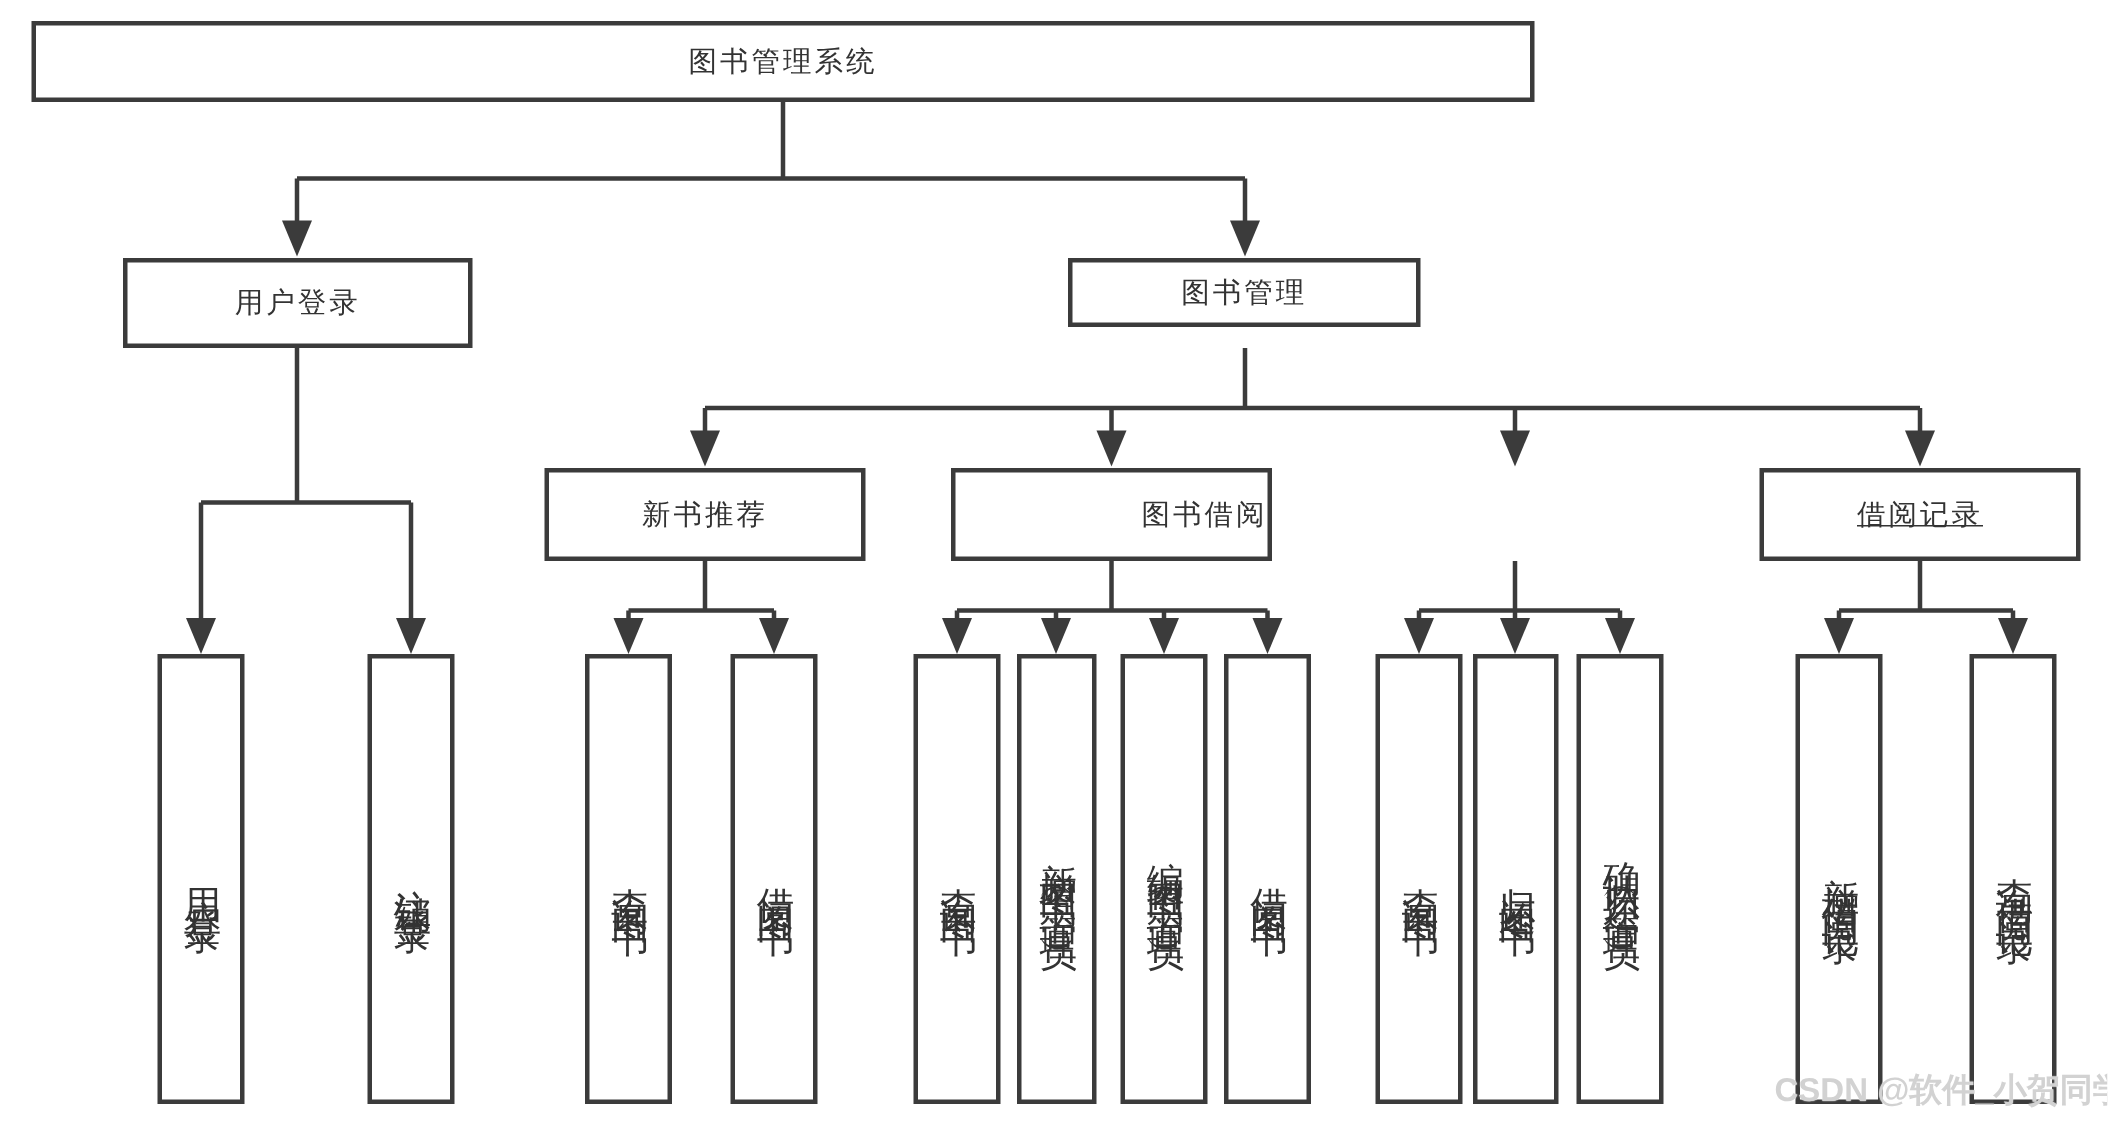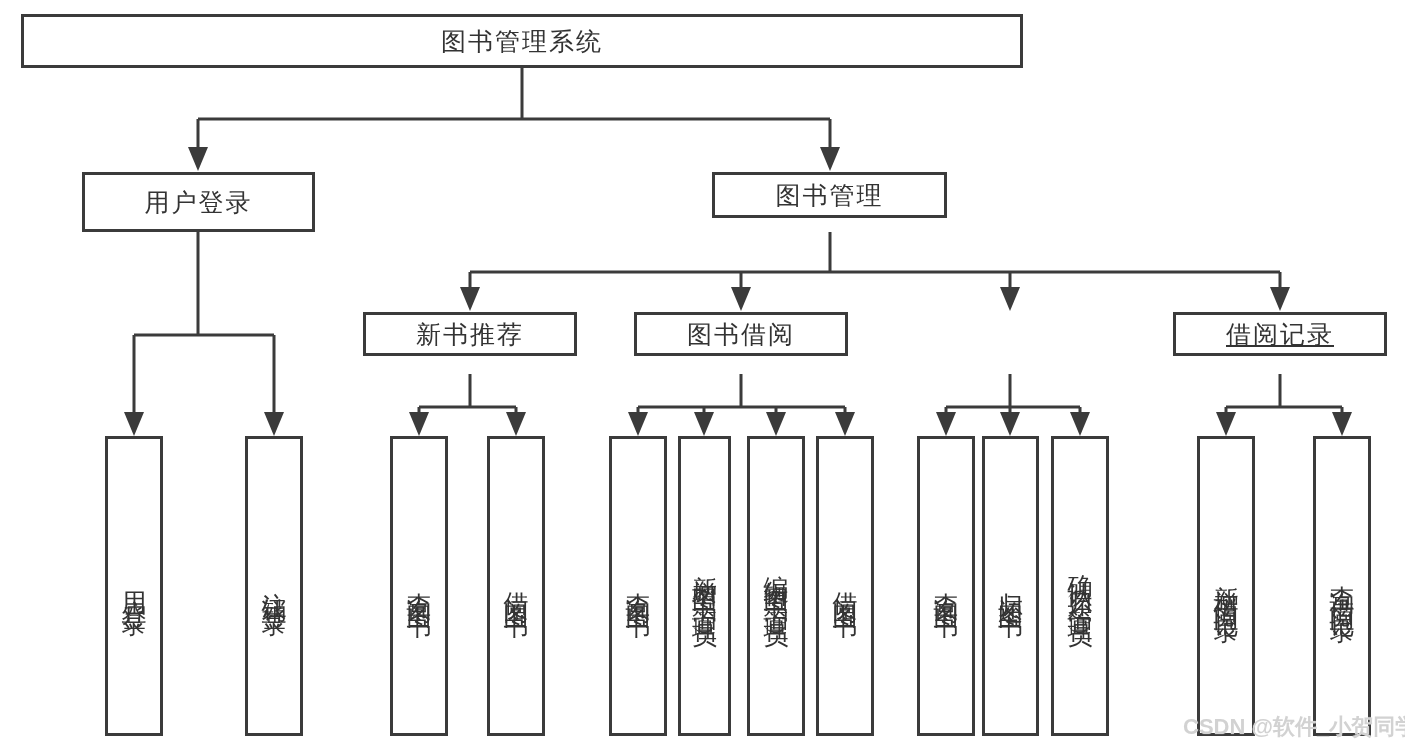--- a/index.html
+++ b/index.html
@@ -22,37 +22,37 @@
   .wires path{stroke:var(--line);stroke-width:3;fill:none;}
   .wires polygon{fill:var(--line);stroke:none;}
   .node{
     position:absolute;
     box-sizing:border-box;
     background:#ffffff;
     border:3px solid var(--line);
     display:flex;align-items:center;justify-content:center;
     color:var(--text);
   }
-  .h-node{font-size:25px;letter-spacing:2px;}
+  .h-node{font-size:19px;letter-spacing:2px;}
   .v-node .v-label{
     writing-mode:vertical-rl;
     text-orientation:mixed;
     font-size:25px;
     line-height:1;
     letter-spacing:7px;
   }
   
   #root{left:21px;top:14px;width:1002px;height:54px;}
   
   #l2-user{left:82px;top:172px;width:233px;height:60px;}
   #l2-mgmt{left:712px;top:172px;width:235px;height:46px;}
   
-  .l3{top:312px;height:44px;width:214px;}
+  .l3{top:312px;height:62px;width:214px;}
   #l3-new{left:363px;}
-  #l3-borrow{left:634px;}
+  #l3-borrow{left:634px;justify-content:flex-end;}
   #l3-current{left:903px;}
   #l3-records{left:1173px;text-decoration:underline;}
   
   .leaf{top:436px;height:300px;width:58px;}
   #lf-u1{left:105px;}
   #lf-u2{left:245px;}
   #lf-n1{left:390px;}
   #lf-n2{left:487px;}
   #lf-b1{left:609px;}
   #lf-b2{left:678px;width:53px;}

